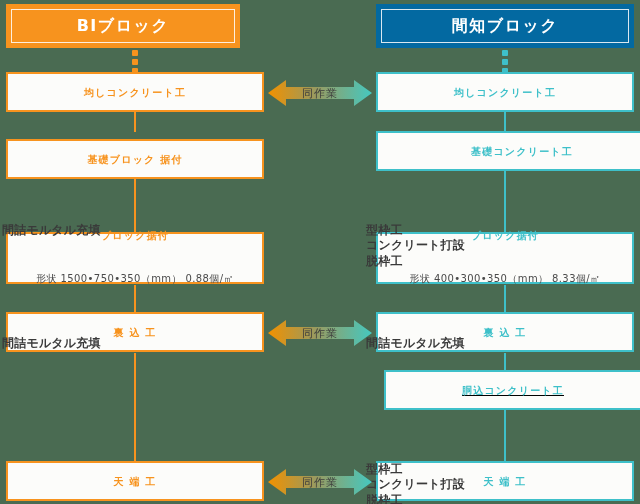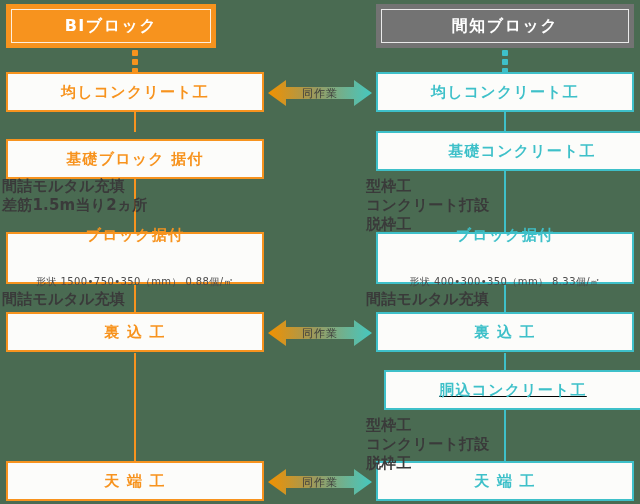--- a/index.html
+++ b/index.html
@@ -21,33 +21,33 @@
   .hdr .inner{
     position:absolute;left:5px;top:5px;right:5px;bottom:5px;
     border:1px solid rgba(255,255,255,.85);
     box-sizing:border-box;pointer-events:none;
   }
   .hdr span{
     position:relative;z-index:2;
     color:#fff;font-size:16px;font-weight:bold;letter-spacing:1.5px;
   }
   .hdr-left{background:#f7931e;}
-  .hdr-right{background:#737373;}
+  .hdr-right{background:#0369a1;}
 
   
   .box{
     position:absolute;height:40px;background:#fcfcfa;
     box-sizing:border-box;
     display:flex;flex-direction:column;align-items:center;justify-content:center;
     z-index:5;
   }
   .box.orange{border:2px solid #f7931e;}
   .box.teal{border:2px solid #3ec0c9;}
   .box .title{
-    font-size:15px;font-weight:bold;letter-spacing:1.2px;line-height:1.1;
+    font-size:10px;font-weight:bold;letter-spacing:1.2px;line-height:1.1;
   }
   .box.orange .title{color:#f7931e;}
   .box.teal  .title{color:#3ec0c9;}
   .box.tall{height:52px;gap:24px;}
   .box .sub{
     font-size:10px;color:#4a4a4a;letter-spacing:.4px;margin-top:7px;
     white-space:nowrap;
   }
 
   
@@ -58,39 +58,39 @@
   
   .dots{position:absolute;z-index:2;display:flex;flex-direction:column;
         align-items:center;justify-content:space-between;}
   .dots i{display:block;width:6px;height:6px;border-radius:1px;}
   .dots.orange i{background:#f7931e;}
   .dots.teal   i{background:#3ec0c9;}
 
   
   .note{
     position:absolute;z-index:6;
-    font-size:15px;font-weight:bold;color:#3a3a3a;
-    line-height:1.28;letter-spacing:.2px;white-space:nowrap;
+    font-size:12px;font-weight:bold;color:#3a3a3a;
+    line-height:1.28;letter-spacing:.2px;white-space:nowrap;margin-top:46px;
   }
 
   
   .darrow{position:absolute;z-index:8;}
   .darrow svg{display:block;}
   .darrow .lbl{
     position:absolute;left:0;top:0;width:100%;height:100%;
     display:flex;align-items:center;justify-content:center;
     font-size:11px;font-weight:normal;color:#3c3c3c;letter-spacing:1px;
   }
 </style>
 </head>
 <body>
 
 <div class="stage">
 
-  <div class="hdr hdr-left" style="left:6px;top:4px;width:210px;">
+  <div class="hdr hdr-left" style="left:6px;top:4px;width:234px;">
     <div class="inner"></div>
     <span>BIブロック</span>
   </div>
 
   <div class="hdr hdr-right" style="left:376px;top:4px;width:258px;">
     <div class="inner"></div>
     <span>間知ブロック</span>
   </div>
 
   <div class="dots orange" style="left:132px;top:50px;width:6px;height:24px;">
@@ -156,21 +156,20 @@
   <div class="box teal" style="left:384px;top:370px;width:258px;text-decoration:underline;">
     <div class="title">胴込コンクリート工</div>
   </div>
 
   <div class="box teal" style="left:376px;top:461px;width:258px;">
     <div class="title">天 端 工</div>
   </div>
 
   <div class="note" style="left:2px;top:177px;">
     <div>間詰モルタル充填</div>
-    <div>差筋1.5m当り2ヵ所</div>
   </div>
 
   <div class="note" style="left:2px;top:290px;">
     <div>間詰モルタル充填</div>
   </div>
 
   <div class="note" style="left:366px;top:177px;">
     <div>型枠工</div>
     <div>コンクリート打設</div>
     <div>脱枠工</div>

